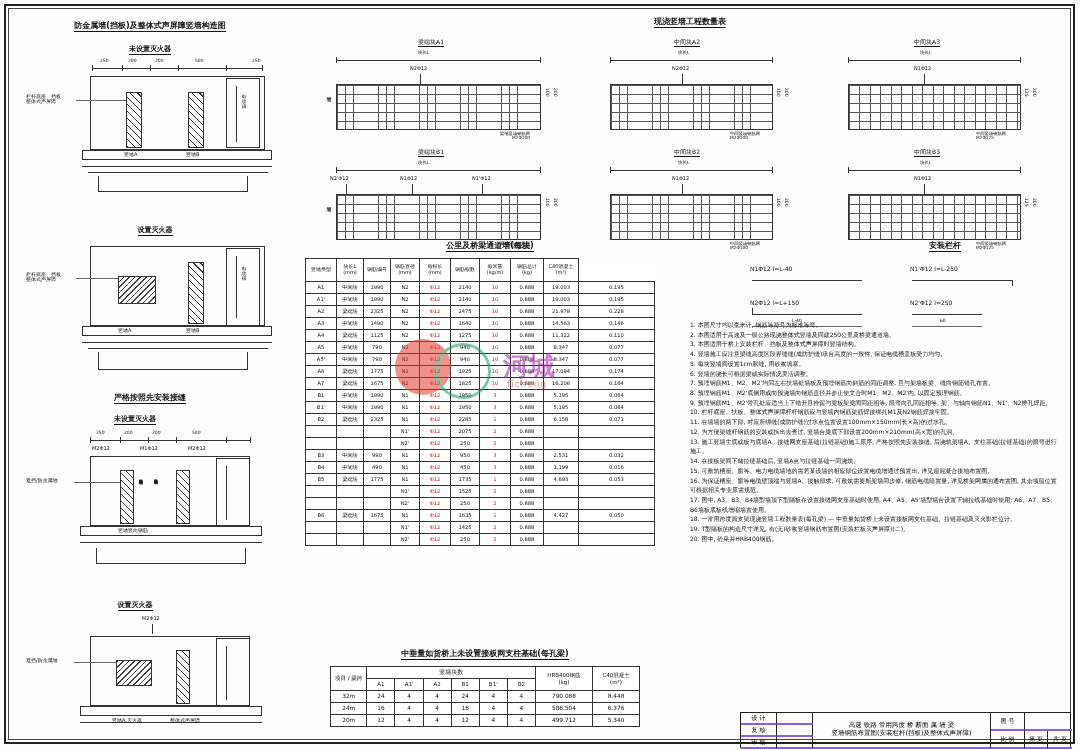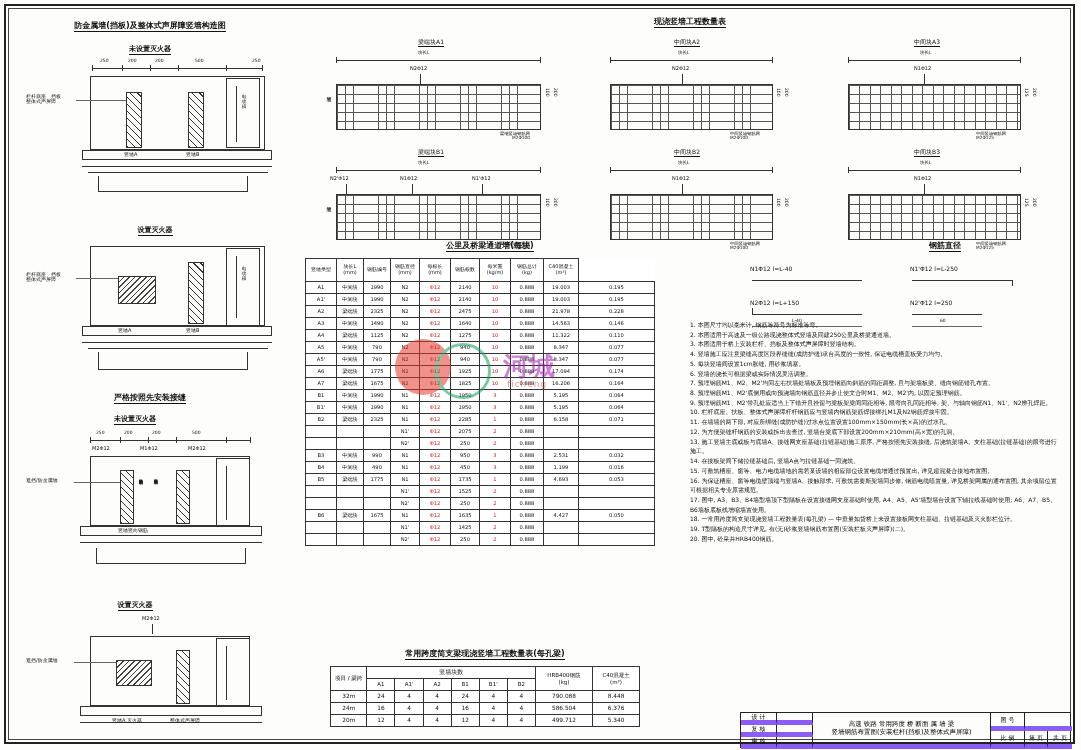--- a/index.html
+++ b/index.html
@@ -22,21 +22,21 @@
   .vline{position:absolute;width:0;border-left:1px solid #333;}
   .thin{border-color:#666;}
   table.grid{position:absolute;border-collapse:collapse;font-size:5.6px;color:#111;background:#fff;}
   table.grid th,table.grid td{border:0.7px solid #333;text-align:center;padding:0;line-height:1.15;height:11px;}
   table.grid th{font-weight:normal;}
   .redcell{color:#d02020;}
   .notes{position:absolute;font-size:6px;line-height:1.62;color:#111;width:370px;}
   .notes .t{font-weight:bold;font-size:7px;margin-bottom:2px;}
   .titleblock{position:absolute;border:1px solid #222;box-sizing:border-box;font-size:6px;}
   .titleblock div{position:absolute;box-sizing:border-box;}
-  .tbcell{border-right:1px solid #222;border-bottom:5px solid #8b5cf6;display:flex;align-items:center;justify-content:center;text-align:center;line-height:1.2;}
+  .tbcell{border-right:1px solid #222;border-bottom:2px solid #8b5cf6;display:flex;align-items:center;justify-content:center;text-align:center;line-height:1.2;}
   .wall-grid{position:absolute;box-sizing:border-box;border:1px solid #333;background:
       repeating-linear-gradient(to right,#555 0 0.6px,transparent 0.6px 8.2px),
       repeating-linear-gradient(to bottom,#555 0 0.6px,transparent 0.6px 9px);}
   .wall-grid2{position:absolute;box-sizing:border-box;border:1px solid #333;background:
       repeating-linear-gradient(to right,#555 0 0.6px,transparent 0.6px 10.5px),
       repeating-linear-gradient(to bottom,#555 0 0.6px,transparent 0.6px 9px);}
   .wmark{position:absolute;pointer-events:none;opacity:.55;}
   .wmark .c1{position:absolute;width:56px;height:56px;border-radius:50%;background:#e23a2e;}
   .wmark .c2{position:absolute;width:50px;height:50px;border-radius:50%;border:3px solid #12a05a;}
   .wmark .txt{position:absolute;font-size:26px;font-weight:bold;color:#a21caf;font-family:"DejaVu Serif","Liberation Serif",serif;}
@@ -584,21 +584,21 @@
           <td style="font-size: 5.2px;">250</td>
           <td class="redcell" style="font-size: 5.2px;">2</td>
           <td style="font-size: 5.2px;">0.888</td>
           <td style="font-size: 5.2px;"></td>
           <td style="font-size: 5.2px;"></td>
         </tr>
       </tbody>
   </table>
 
   <div class="ttl sec-title" style="left:340px;top:648px;width:290px;">
-    <span class="u">常用跨度简支梁现浇竖墙工程数量表(每孔梁)</span>
+    <span class="u">中垂量如货桥上未设置接板网支柱基础(每孔梁)</span>
   </div>
   <table class="grid" id="t2" style="left:330px;top:666px;width:310px;font-size:6px;">
     <thead id="t2head">
         <tr>
           <th rowspan="2" style="width: 34px; font-size: 5.5px;">项目 / 梁跨</th>
           <th colspan="6" style="font-size: 6px;">竖墙块数</th>
           <th rowspan="2" style="width: 54px; white-space: pre-line; font-size: 5.5px;">HRB400钢筋
 (kg)</th>
           <th rowspan="2" style="width: 44px; white-space: pre-line; font-size: 5.5px;">C40混凝土
 (m³)</th>
@@ -643,21 +643,21 @@
           <td style="font-size: 5.8px;">12</td>
           <td style="font-size: 5.8px;">4</td>
           <td style="font-size: 5.8px;">4</td>
           <td style="font-size: 5.8px;">499.712</td>
           <td style="font-size: 5.8px;">5.340</td>
         </tr>
       </tbody>
   </table>
 
   <div class="ttl sec-title" style="left:900px;top:240px;width:90px;">
-    <span class="u">钢筋直径</span>
+    <span class="u">安装栏杆</span>
   </div>
   <div class="blk" style="left:740px;top:262px;width:300px;height:80px;">
     <div class="lbl" style="left:10px;top:4px;font-size:6px;">N1Φ12 l=L-40</div>
     <div class="lbl" style="left:170px;top:4px;font-size:6px;">N1'Φ12 l=L-250</div>
     <div class="hline" style="left:12px;top:18px;width:110px;border-top-width:1.6px;"></div>
     <div class="hline" style="left:172px;top:18px;width:100px;border-top-width:1.6px;"></div>
     <div class="vline" style="left:272px;top:18px;height:6px;border-left-width:1.6px;"></div>
 
     <div class="lbl" style="left:10px;top:38px;font-size:6px;">N2Φ12 l=L+150</div>
     <div class="lbl" style="left:170px;top:38px;font-size:6px;">N2'Φ12 l=250</div>

